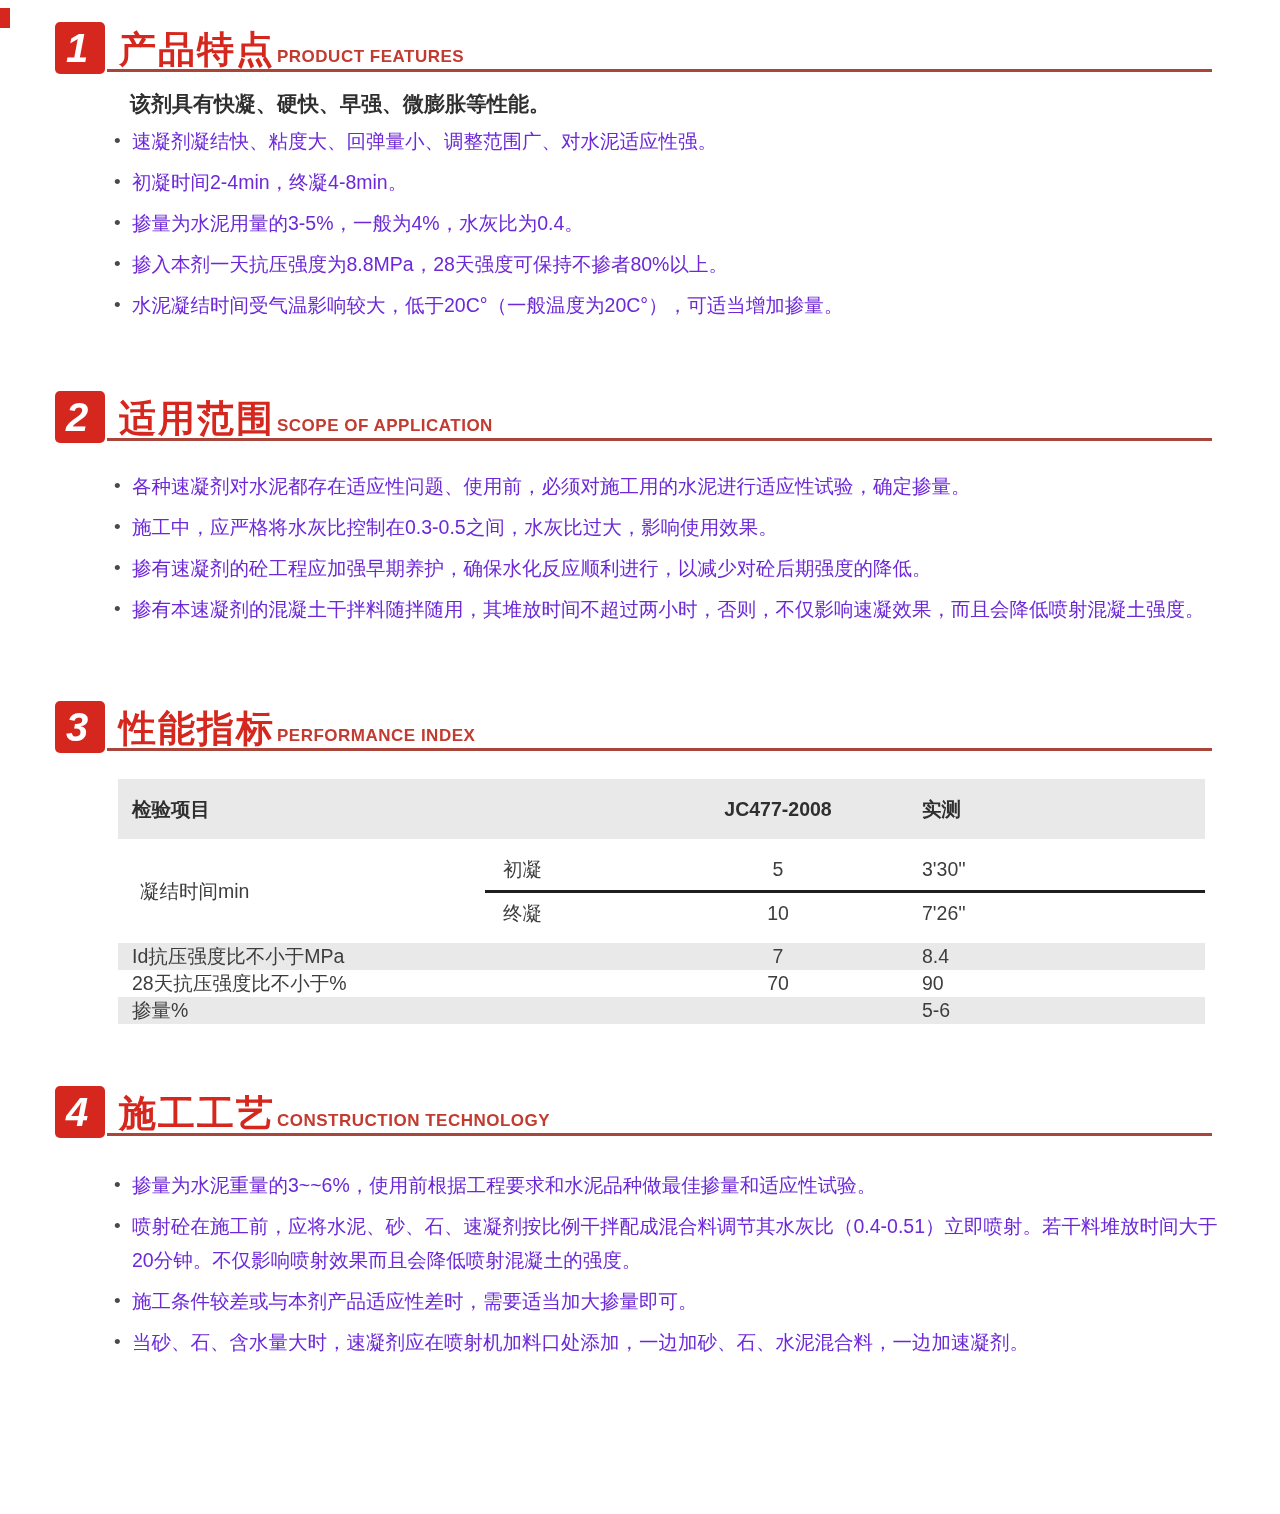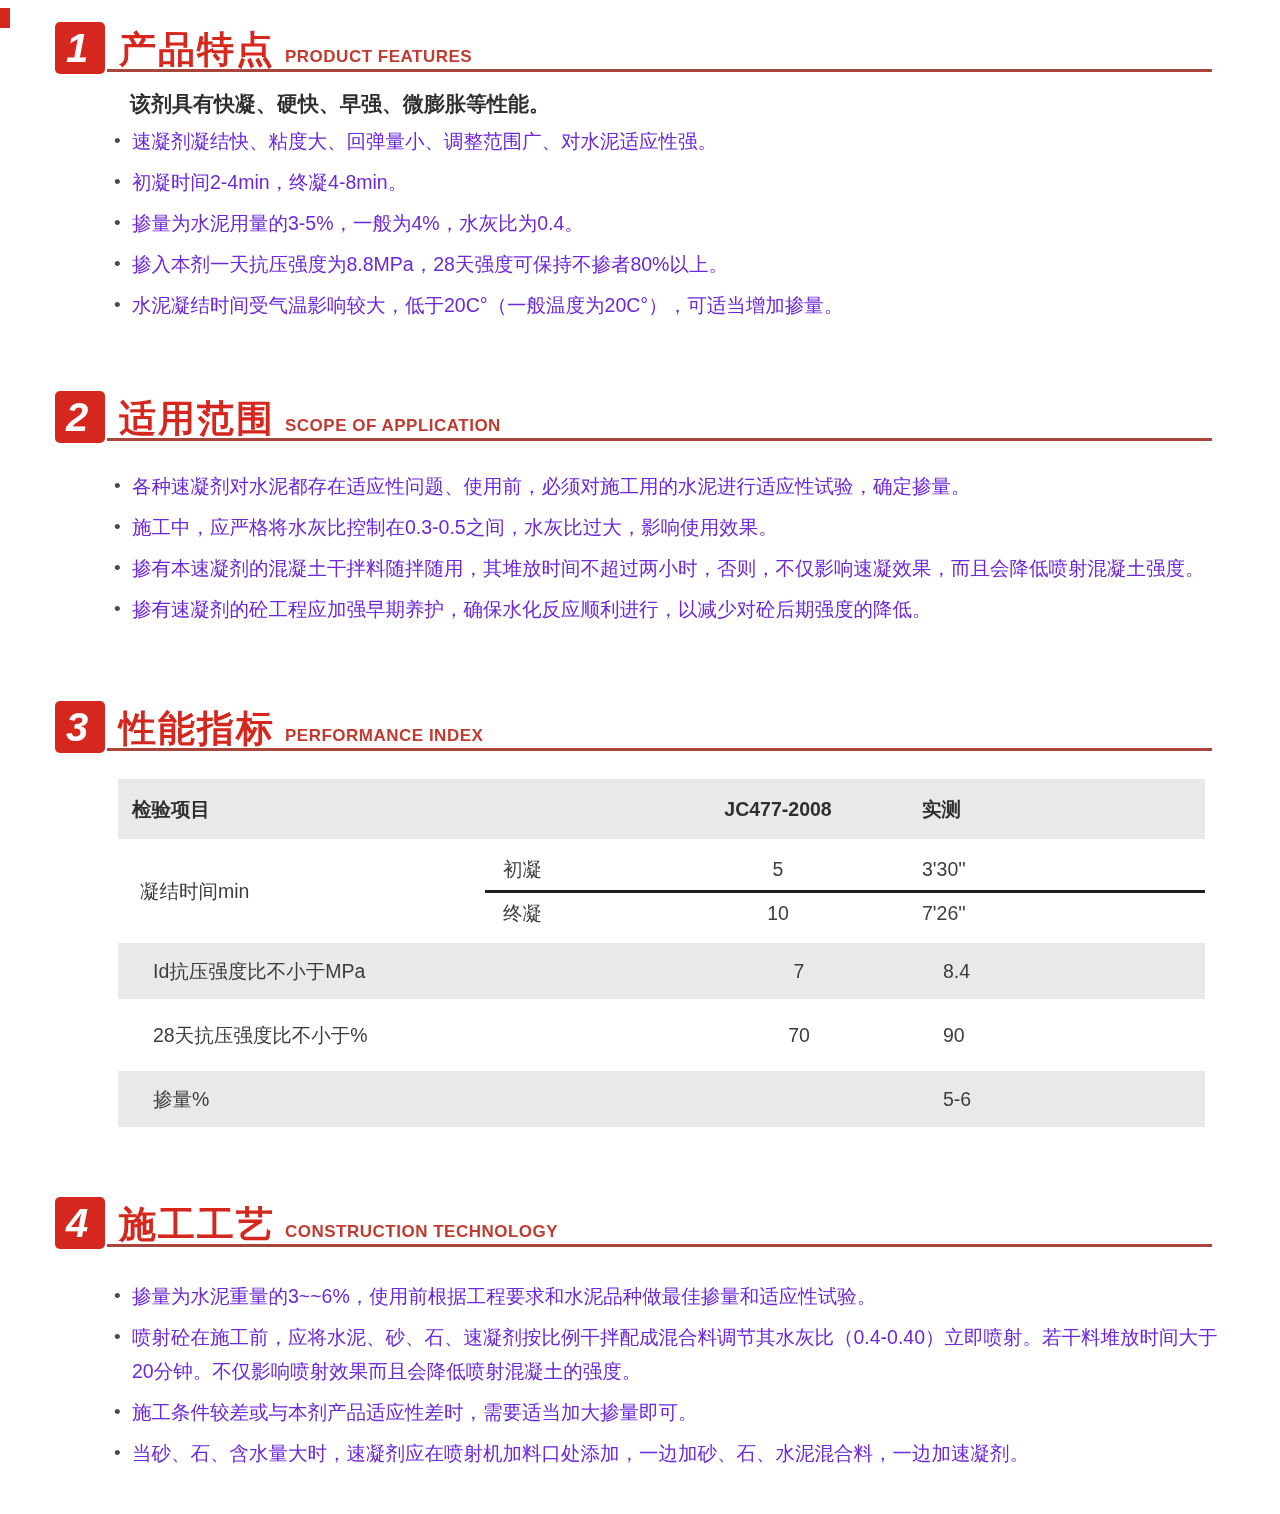--- a/index.html
+++ b/index.html
@@ -37,21 +37,21 @@
     display:flex; align-items:center; justify-content:center;
     position:relative; z-index:2;
     padding-right:6px;
   }
   .sec-titles { display:flex; align-items:baseline; margin-left:14px; position:relative; z-index:2; padding-bottom:6px; }
   .sec-title-zh {
     color:#d5271d; font-size:37px; font-weight:bold; letter-spacing:2px;
     line-height:1;
   }
   .sec-title-en {
-    color:#c23b30; font-size:17px; font-weight:bold; margin-left:10px;
+    color:#c23b30; font-size:17px; font-weight:bold; margin-left:2px;
     letter-spacing:0.5px;
   }
 
   
   .sec-body { margin:16px 60px 0 112px; }
   .intro-line {
     font-weight:bold; color:#2f2f2f; font-size:21px;
     margin:14px 0 6px 18px;
   }
   ul.bullets { list-style:none; }
@@ -85,21 +85,21 @@
   .c4 { padding-left:14px; }
   .t-settings { position:relative; background:#ffffff; margin-bottom:8px; }
   .t-settings .span-label {
     position:absolute; left:22px; top:50%; transform:translateY(-50%);
   }
   .t-subrow { display:grid; grid-template-columns:385px 145px 260px 1fr; height:44px; align-items:center; }
   .t-divider {
     position:absolute; left:367px; right:0; top:50%; margin-top:-1px;
     height:2.5px; background:#1f1f1f;
   }
-  .t-row { height:56px; margin-bottom:8px;padding-left:21px; }
+  .t-row { height:27px; margin-bottom:0; }
   .t-row .c1 { padding-left:14px; }
   .t-row.shaded { background:#e9e9e9; }
 
   
   .gap-s { height:46px; }
   .gap-m { height:58px; }
   .gap-l { height:64px; }
 </style>
 </head>
 <body>
@@ -134,22 +134,22 @@
     <div class="sec-titles">
       <span class="sec-title-zh">适用范围</span>
       <span class="sec-title-en">SCOPE OF APPLICATION</span>
     </div>
     <div class="sec-rule"></div>
   </div>
   <div class="sec-body" style="margin-top:26px;">
     <ul class="bullets">
       <li>各种速凝剂对水泥都存在适应性问题、使用前，必须对施工用的水泥进行适应性试验，确定掺量。</li>
       <li>施工中，应严格将水灰比控制在0.3-0.5之间，水灰比过大，影响使用效果。</li>
+      <li>掺有速凝剂的砼工程应加强早期养护，确保水化反应顺利进行，以减少对砼后期强度的降低。</li>
       <li style="max-width:1100px;">掺有本速凝剂的混凝土干拌料随拌随用，其堆放时间不超过两小时，否则，不仅影响速凝效果，而且会降低喷射混凝土强度。</li>
-      <li>掺有速凝剂的砼工程应加强早期养护，确保水化反应顺利进行，以减少对砼后期强度的降低。</li>
     </ul>
   </div>
 
   <div class="gap-l"></div>
 
   <div class="sec-header">
     <div class="sec-badge">3</div>
     <div class="sec-titles">
       <span class="sec-title-zh">性能指标</span>
       <span class="sec-title-en">PERFORMANCE INDEX</span>
@@ -210,21 +210,21 @@
     <div class="sec-badge">4</div>
     <div class="sec-titles">
       <span class="sec-title-zh">施工工艺</span>
       <span class="sec-title-en">CONSTRUCTION TECHNOLOGY</span>
     </div>
     <div class="sec-rule"></div>
   </div>
   <div class="sec-body" style="margin-top:30px;">
     <ul class="bullets">
       <li>掺量为水泥重量的3~~6%，使用前根据工程要求和水泥品种做最佳掺量和适应性试验。</li>
-      <li style="max-width:1125px;">喷射砼在施工前，应将水泥、砂、石、速凝剂按比例干拌配成混合料调节其水灰比（0.4-0.40）立即喷射。若干料堆放时间大于20分钟。不仅影响喷射效果而且会降低喷射混凝土的强度。</li>
+      <li style="max-width:1125px;">喷射砼在施工前，应将水泥、砂、石、速凝剂按比例干拌配成混合料调节其水灰比（0.4-0.51）立即喷射。若干料堆放时间大于20分钟。不仅影响喷射效果而且会降低喷射混凝土的强度。</li>
       <li>施工条件较差或与本剂产品适应性差时，需要适当加大掺量即可。</li>
       <li>当砂、石、含水量大时，速凝剂应在喷射机加料口处添加，一边加砂、石、水泥混合料，一边加速凝剂。</li>
     </ul>
   </div>
 
   <div class="gap-s"></div>
 
 </div>
 
 </body></html>

